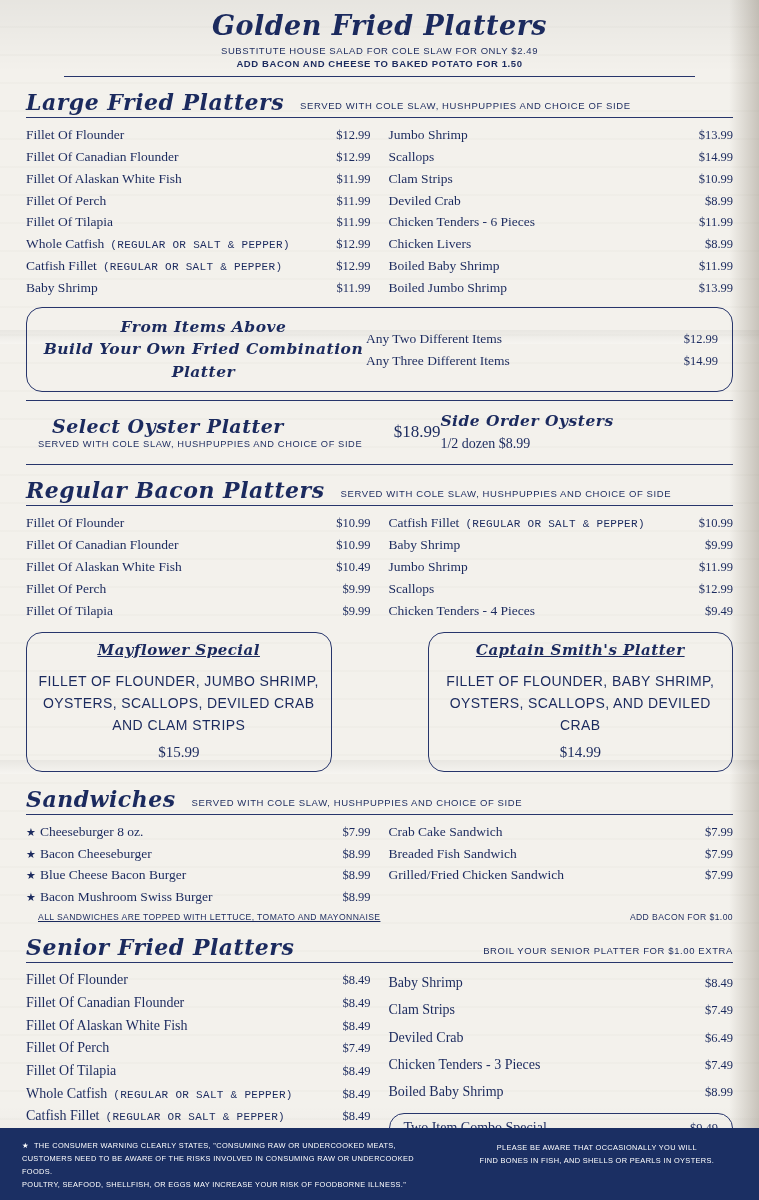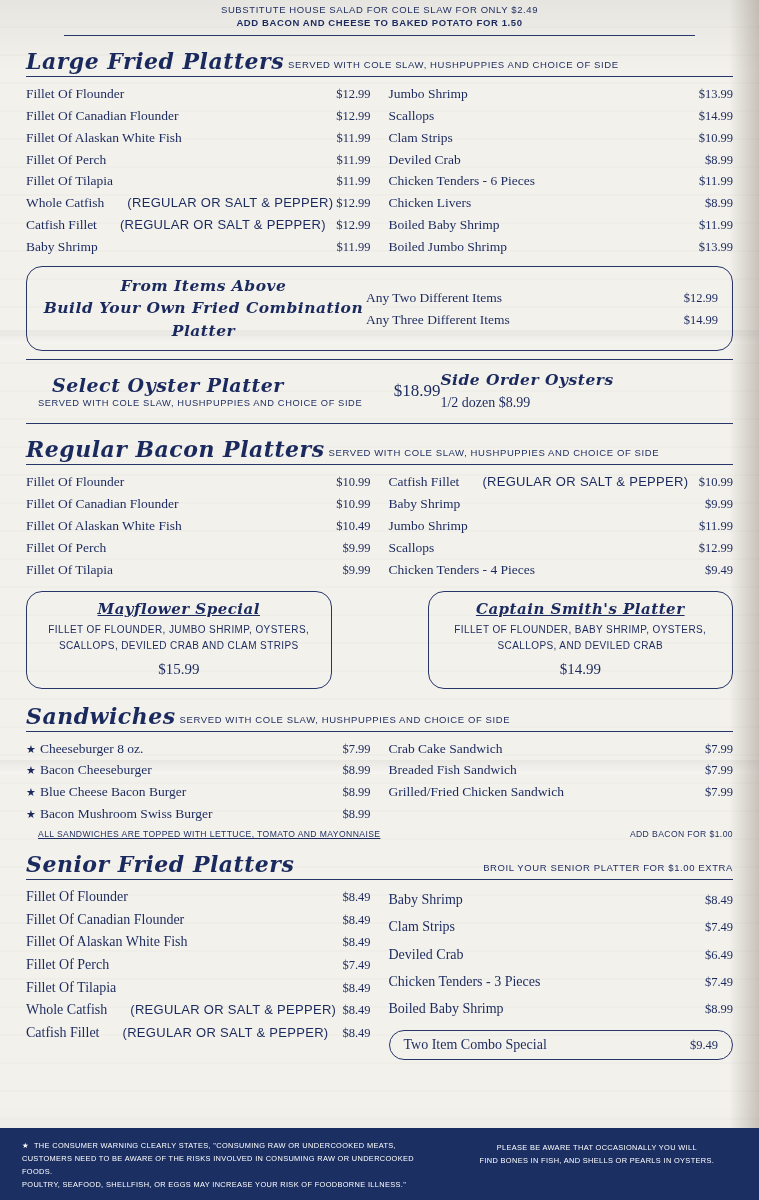--- a/index.html
+++ b/index.html
@@ -50,21 +50,21 @@
   }
   .sub1{margin-top:4px;}
   .sub2{margin-top:2px;font-weight:bold;}
   .rule{
     border:0;border-top:1.3px solid #27356b;
     margin:7px 38px 0 38px;
   }
 
   
   .sechead{
-    display:flex;align-items:flex-end;gap:4px;
+    display:flex;align-items:flex-end;gap:16px;
     margin:12px 0 2px 0;
   }
   .sechead .h{
     font-size:22px;
   }
   .sechead .note{
     font-size:9.5px;
     padding-bottom:4px;
     flex:1;
   }
@@ -75,25 +75,25 @@
   .cols{display:flex;gap:18px;}
   .col{flex:1;}
   .row{
     display:flex;align-items:baseline;
     font-size:13.5px;
     line-height:1.62;
     white-space:nowrap;
   }
   .row .nm{flex:0 0 auto;}
   .row .par{
-    font-family:Liberation Sans, sans-serif;
-    font-size:13px;
+    font-family:Liberation Mono, monospace;
+    font-size:11px;
     text-transform:uppercase;
     letter-spacing:.3px;
-    margin-left:23px;
+    margin-left:6px;
   }
   .row .dots{flex:1;}
   .row .pr{flex:0 0 auto;font-size:12.5px;}
   .star{margin-right:4px;font-size:11px;}
 
   
   .box{
     border:1.3px solid #27356b;
     border-radius:16px;
     padding:8px 14px;
@@ -131,25 +131,25 @@
     border-radius:16px;
     padding:8px 10px 10px 10px;
     text-align:center;
   }
   .spec .st{
     font-size:15px;
     text-decoration:underline;
   }
   .spec .sd{
     font-family:"Liberation Sans", sans-serif;
-    font-size:10px;
+    font-size:14px;
     text-transform:uppercase;
     letter-spacing:.4px;
     line-height:1.6;
-    margin-top:4px;
+    margin-top:11px;
   }
   .spec .sp{font-size:15px;margin-top:7px;}
 
   .note-line{
     font-family:"Liberation Sans", sans-serif;
     font-size:8.6px;
     text-transform:uppercase;
     letter-spacing:.4px;
     display:flex;
     margin-top:4px;
@@ -206,20 +206,21 @@
 </head>
 <body>
 
 <div class="page">
   <div class="crease" style="top:330px"></div>
   <div class="crease" style="top:760px"></div>
   <div class="edge"></div>
 
   <div class="paper">
 
+    <div class="title script">Golden Fried Platters</div>
     <div class="sub1 smallcaps">Substitute House Salad For Cole Slaw For Only $2.49</div>
     <div class="sub2 smallcaps">Add Bacon and Cheese to Baked Potato For 1.50</div>
     <hr class="rule">
 
     <div class="sechead">
       <div class="h script">Large Fried Platters</div>
       <div class="note smallcaps">Served With Cole Slaw, Hushpuppies And Choice Of Side</div>
     </div>
     <hr class="hr">
 

